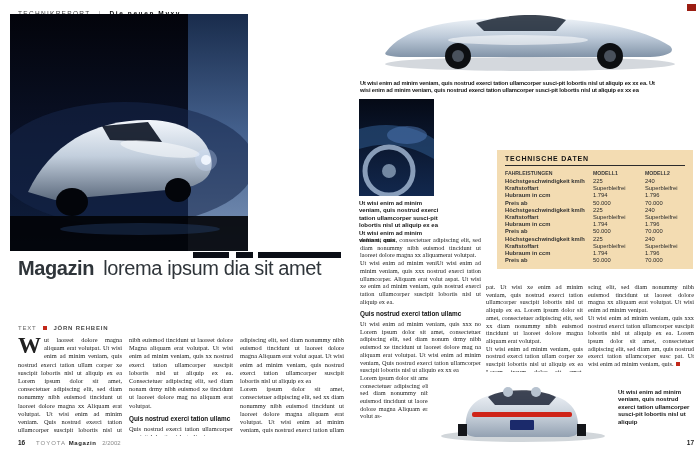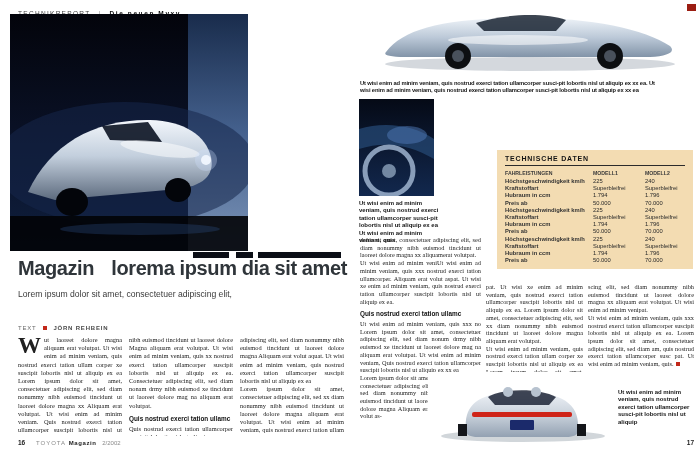--- a/index.html
+++ b/index.html
@@ -16,21 +16,21 @@
 
   
   .hero{left:10px;top:14px;width:238px;height:237px;overflow:hidden;background:#05070f;}
   .hero svg{display:block;}
   .bar-seg{top:252px;height:6px;background:#0b0e16;}
   .bar-a{left:193px;width:36px;} .bar-b{left:236px;width:17px;} .bar-c{left:258px;width:83px;}
 
   
   .headline{left:18px;top:257px;width:335px;font-size:20px;letter-spacing:-0.4px;color:#2f353a;white-space:nowrap;}
   .hl-bold{font-weight:700;}
-  .hl-rest{margin-left:12px;font-weight:700;}
+  .hl-rest{margin-left:4px;font-weight:400;}
   .subhead{left:18px;top:289px;font-size:8.6px;line-height:11px;color:#3a3a3a;}
 
   .byline{left:18px;top:325px;font-size:6px;letter-spacing:0.8px;color:#6b6b6b;text-transform:uppercase;}
   .by-bullet{display:inline-block;width:4px;height:4px;background:#c2281a;margin:0 4px;vertical-align:middle;}
   .by-name{font-weight:bold;color:#4a4a4a;}
 
   
   .bodycol{position:absolute;font-family:"Liberation Serif",serif;font-size:6.4px;line-height:8.2px;
            text-align:justify;color:#1b1b1b;overflow:hidden;}
   .bodycol p{margin:0;}
@@ -119,21 +119,20 @@
 </div>
 <div class="abs bar-seg bar-a"></div>
 <div class="abs bar-seg bar-b"></div>
 <div class="abs bar-seg bar-c"></div>
 
 <div class="abs headline">
   <span class="hl-bold">Magazin</span>
   <span class="hl-rest">lorema ipsum dia sit amet</span>
 </div>
 <div class="abs subhead">
-  <div>Lorem ipsum dolor sit amet, consectetuer adipiscing elit,</div>
 </div>
 
 <div class="abs byline">
   <span>Text</span>
   <span class="by-bullet"></span>
   <span class="by-name">Jörn Rehbein</span>
 </div>
 
 <div class="bodycol lcol" id="lcol1">
   <p>

